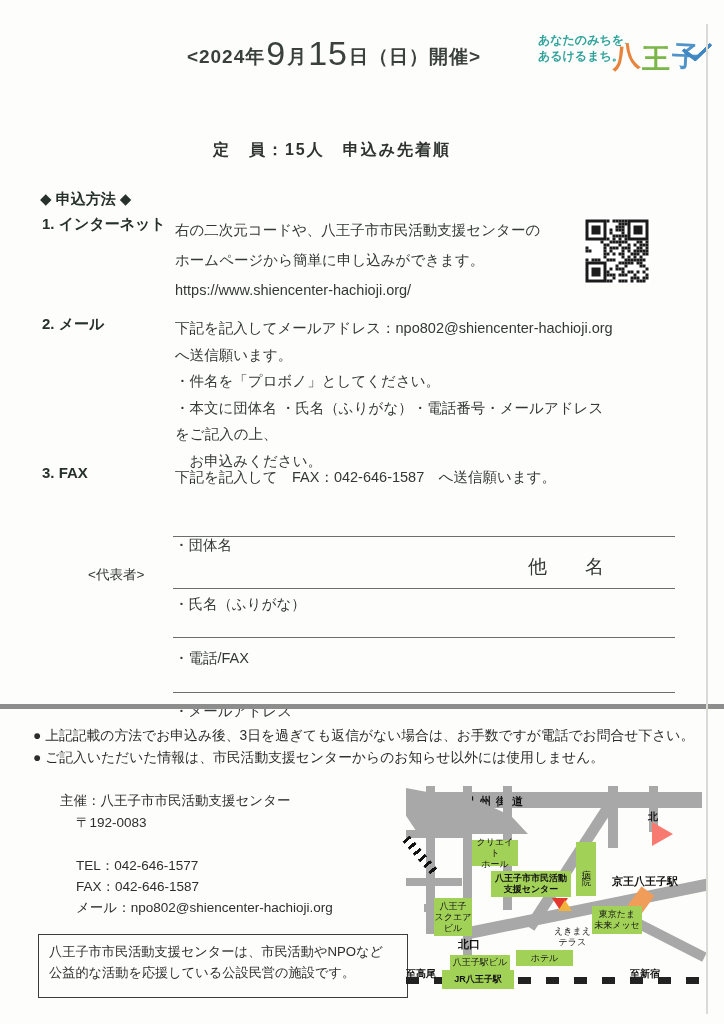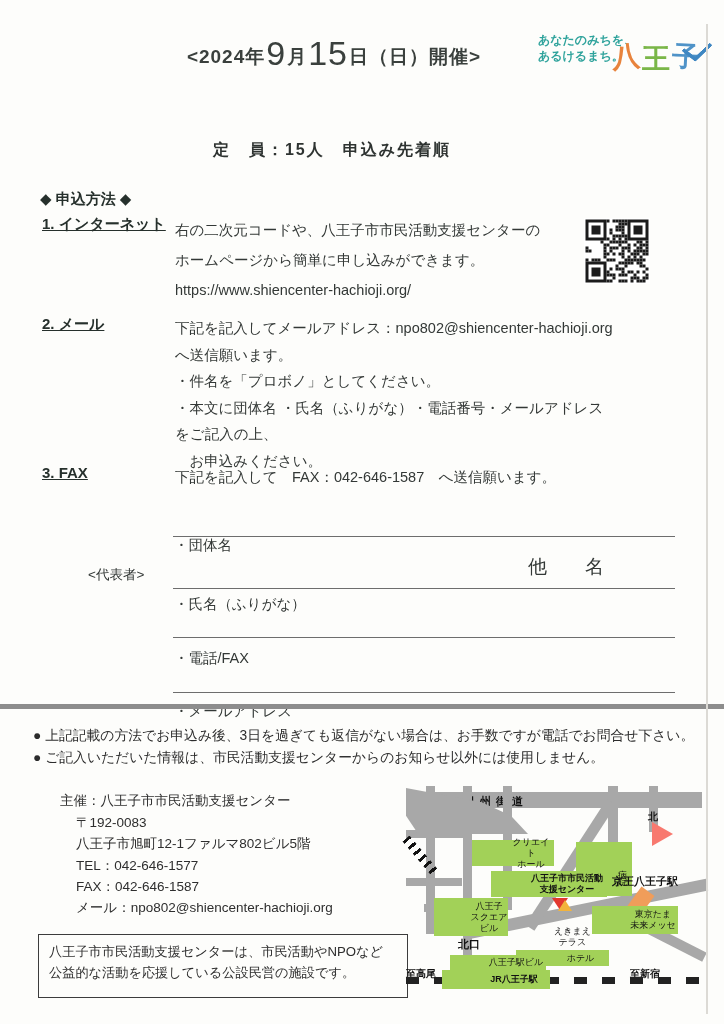--- a/index.html
+++ b/index.html
@@ -20,21 +20,21 @@
   #logo-tagline{top:32px;left:538px;font-size:12px;line-height:16px;font-weight:700;color:#2fa39c;}
   #brush-mark{top:36px;left:688px;width:14px;height:20px;border-right:4px solid #3f87c2;
               border-bottom:4px solid #3f87c2;transform:rotate(38deg) skewX(-8deg);border-radius:2px;}
   #logo-name{top:38px;left:612px;font-size:28px;font-weight:800;letter-spacing:2px;display:flex;}
   #logo-name span:nth-child(1){color:#e8833c;transform:rotate(-4deg);}
   #logo-name span:nth-child(2){color:#7ab648;transform:translateY(2px);}
   #logo-name span:nth-child(3){color:#4f93c8;transform:rotate(3deg);}
 
   
   #apply-heading{top:190px;left:40px;font-size:15px;font-weight:800;color:#26302c;}
-  .method-label{left:42px;font-size:15px;font-weight:800;color:#26302c;text-decoration:underline;}
+  .method-label{left:42px;font-size:15px;font-weight:800;color:#26302c;}
   .method-body{left:175px;width:440px;font-size:14.5px;color:#333836;white-space:pre-line;}
   #m1-label{top:215px;} #m1-body{top:215px;line-height:30px;}
   #m2-label{top:315px;} #m2-body{top:315px;line-height:26.5px;}
   #m3-label{top:464px;} #m3-body{top:464px;line-height:26px;}
 
   
   #qr-code{top:218px;left:584px;width:66px;height:66px;background:#fff;}
 
   
   .field-label{left:174px;font-size:14.5px;color:#333836;margin-top:33px;}
@@ -56,21 +56,21 @@
   #org-1{top:814px;left:60px;} #org-2{top:835px;left:60px;}
   #org-3{top:857px;left:60px;} #org-4{top:878px;left:60px;} #org-5{top:899px;left:60px;}
 
   #facility-box{top:934px;left:38px;width:348px;height:50px;border:1.4px solid #3c3c3c;
                 padding:6px 10px;font-size:13.2px;line-height:21px;color:#2e2e2e;white-space:pre-line;}
 
   
   #map{top:786px;left:406px;width:304px;height:218px;}
   #map .road{position:absolute;background:#a8a8a8;}
   #map .glabel{position:absolute;background:#a2d158;color:#121212;display:flex;align-items:center;
-               justify-content:center;text-align:center;font-size:9px;line-height:11px;white-space:pre-line;padding-left:36px;}
+               justify-content:center;text-align:center;font-size:9px;line-height:11px;white-space:pre-line;}
   #map .tlabel{position:absolute;color:#121212;white-space:pre-line;text-align:center;}
 
   #road-top{left:0;top:6px;width:296px;height:16px;}
   #koshu-label{left:58px;top:8px;font-size:11px;letter-spacing:5px;font-weight:600;}
   #vroad-1{left:20px;top:0;width:9px;height:148px;}
   #vroad-2{left:57px;top:0;width:9px;height:170px;}
   #vroad-3{left:97px;top:0;width:9px;height:124px;}
   #vroad-4{left:202px;top:0;width:10px;height:62px;}
   #vroad-5{left:243px;top:0;width:9px;height:46px;}
   #hroad-1{left:0;top:44px;width:58px;height:8px;}
@@ -317,21 +317,20 @@
 
   <div class="abs field-label" id="f4-label">・メールアドレス</div>
   <div class="abs field-line" id="f4-line"></div>
 
   <div class="abs" id="thick-divider"></div>
   <div class="abs note-line" id="note-1">● 上記記載の方法でお申込み後、3日を過ぎても返信がない場合は、お手数ですが電話でお問合せ下さい。</div>
   <div class="abs note-line" id="note-2">● ご記入いただいた情報は、市民活動支援センターからのお知らせ以外には使用しません。</div>
 
   <div class="abs org-line" id="org-0">主催：八王子市市民活動支援センター</div>
   <div class="abs org-line" id="org-1">〒192-0083</div>
-  <div class="abs org-line" id="org-2">八王子市旭町12-1ファルマ802ビル5階</div>
   <div class="abs org-line" id="org-3">TEL：042-646-1577</div>
   <div class="abs org-line" id="org-4">FAX：042-646-1587</div>
   <div class="abs org-line" id="org-5">メール：npo802@shiencenter-hachioji.org</div>
 
   <div class="abs" id="facility-box">八王子市市民活動支援センターは、市民活動やNPOなど
 公益的な活動を応援している公設民営の施設です。</div>
 
   <div class="abs" id="map">
     <div class="road" id="road-top"></div>
     <div class="tlabel" id="koshu-label">甲州街道</div>

